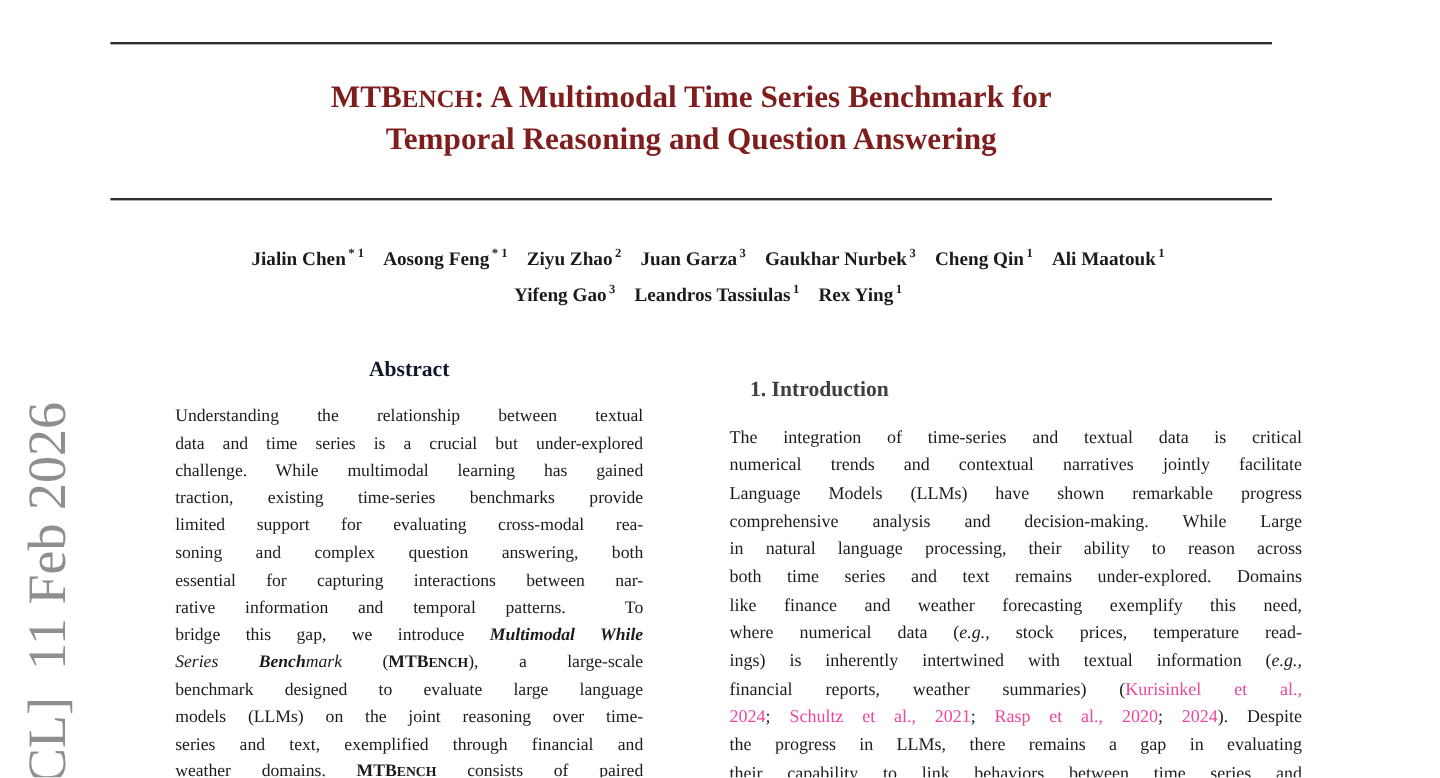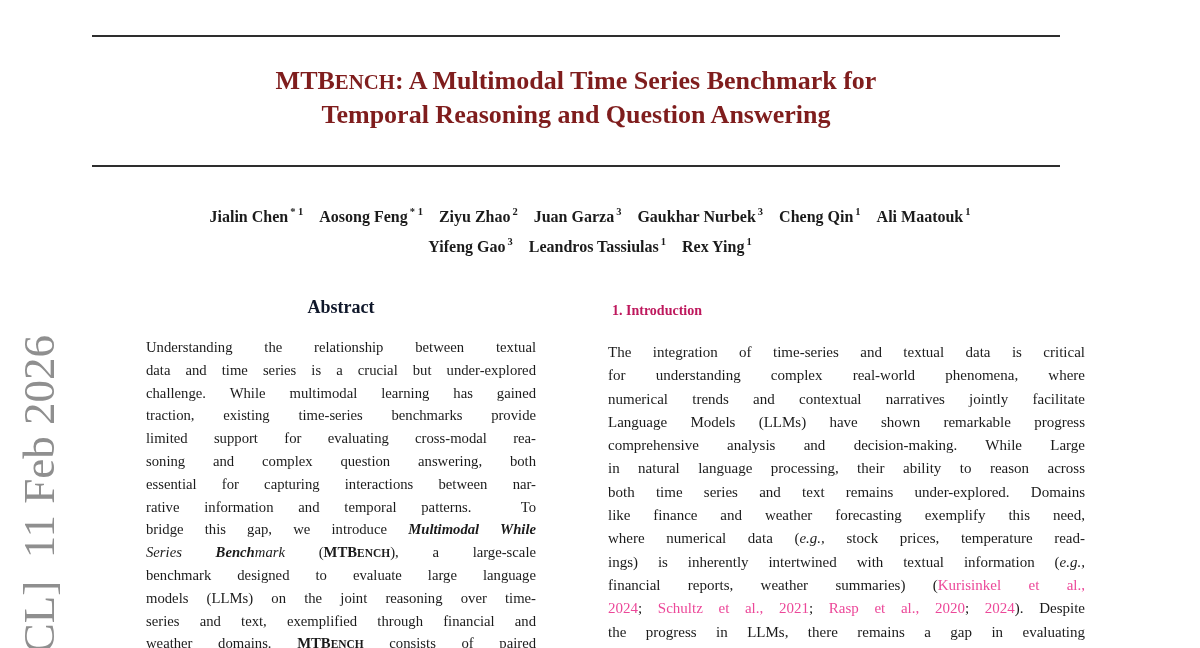--- a/index.html
+++ b/index.html
@@ -12,21 +12,21 @@
          font-size:26px;font-weight:700;line-height:33px;color:#7f1d1d;}
   .authors{position:absolute;left:60px;top:200px;width:1060px;text-align:center;}
   .author-row{line-height:24.5px;}
   .author{font-weight:700;font-size:16px;margin:0 8px;white-space:nowrap;}
   .author-sup{font-size:10.5px;vertical-align:7px;margin-left:2px;font-weight:700;}
   .col-left{position:absolute;left:146px;top:296px;width:390px;}
   .abstract-heading{margin:0;text-align:center;font-size:18px;font-weight:700;line-height:22px;color:#0f172a;}
   .abstract-body{margin-top:18px;font-size:14.7px;}
   .abstract-body .line{height:22.8px;line-height:22.8px;}
   .col-right{position:absolute;left:608px;top:296px;width:477px;}
-  .section-heading{margin:4px;font-size:14px;font-weight:700;line-height:22px;color:#be185d;}
+  .section-heading{margin:17px;font-size:18px;font-weight:700;line-height:22px;color:#404040;}
   .intro-body{margin-top:19px;font-size:15px;}
   .intro-body .line{height:23.3px;line-height:23.3px;}
   .line{text-align:justify;text-align-last:justify;}
   .seg-b{font-weight:700;}
   .seg-i{font-style:italic;margin-top:34px;}
   .seg-bi{font-weight:700;font-style:italic;}
   .seg-sc{font-size:0.78em;}
   .seg-bsc{font-weight:700;font-size:0.78em;}
   .seg-blue{color:#ec4899;}
   .title .seg-sc{font-size:0.80em;}
@@ -72,21 +72,20 @@
         <div class="line"><span>models (LLMs) on the joint reasoning over time-</span></div>
         <div class="line"><span>series and text, exemplified through financial and</span></div>
         <div class="line"><span>weather domains. </span><span class="seg-b">MTB</span><span class="seg-bsc">ENCH</span><span> consists of paired</span></div>
       </div>
   </div>
 
   <div class="col-right">
     <h2 class="section-heading">1. Introduction</h2>
     <div class="intro-body">
         <div class="line"><span>The integration of time-series and textual data is critical</span></div>
-        <div class="line"><span>for understanding complex real-world phenomena, where</span></div>
         <div class="line"><span>numerical trends and contextual narratives jointly facilitate</span></div>
         <div class="line"><span>Language Models (LLMs) have shown remarkable progress</span></div>
         <div class="line"><span>comprehensive analysis and decision-making. While Large</span></div>
         <div class="line"><span>in natural language processing, their ability to reason across</span></div>
         <div class="line"><span>both time series and text remains under-explored. Domains</span></div>
         <div class="line"><span>like finance and weather forecasting exemplify this need,</span></div>
         <div class="line"><span>where numerical data (</span><span class="seg-i">e.g.,</span><span> stock prices, temperature read-</span></div>
         <div class="line"><span>ings) is inherently intertwined with textual information (</span><span class="seg-i">e.g.,</span></div>
         <div class="line"><span>financial reports, weather summaries) (</span><span class="seg-blue">Kurisinkel et al.,</span></div>
         <div class="line"><span class="seg-blue">2024</span><span>; </span><span class="seg-blue">Schultz et al., 2021</span><span>; </span><span class="seg-blue">Rasp et al., 2020</span><span>; </span><span class="seg-blue">2024</span><span>). Despite</span></div>

